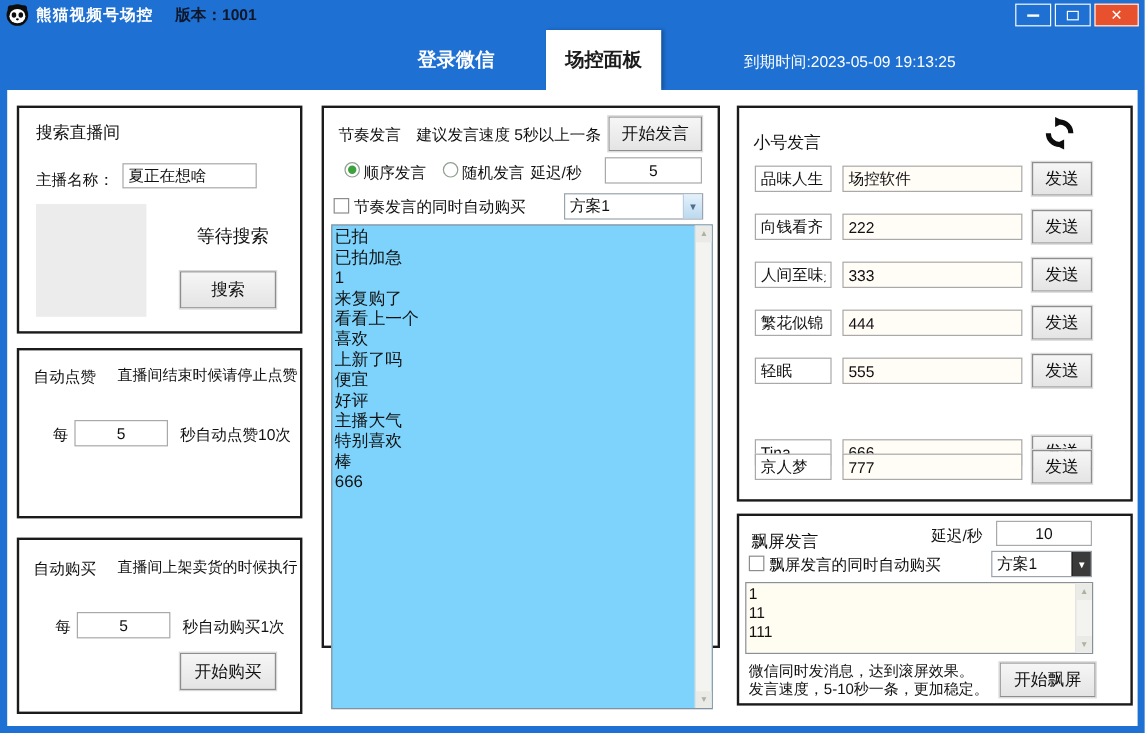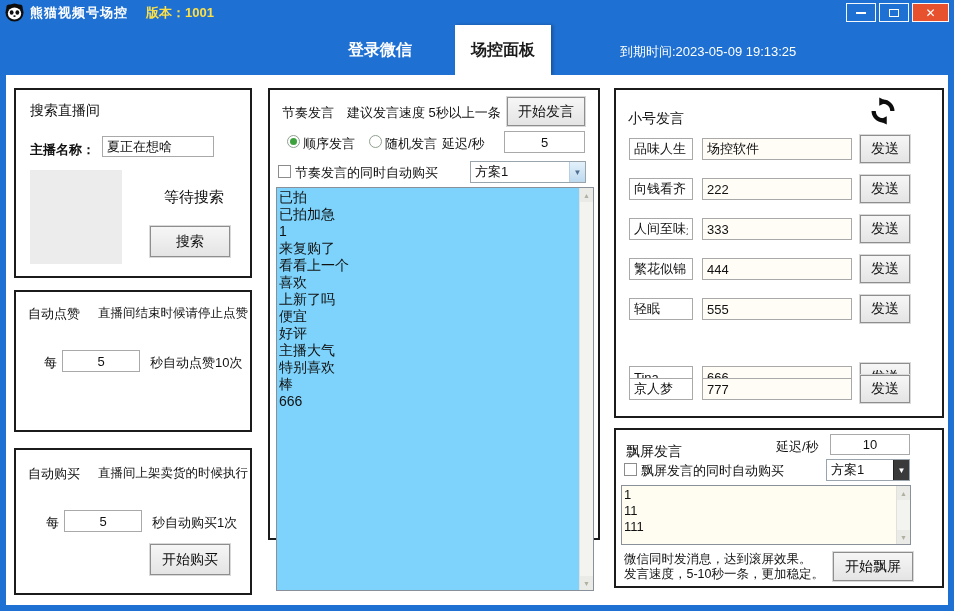--- a/index.html
+++ b/index.html
@@ -6,21 +6,21 @@
   html,body { width:954px; height:611px; }
   body {
     font-family:"Liberation Sans","DejaVu Sans",sans-serif;
     color:#111; background:#fff; position:relative; overflow:hidden;
   }
   #window { position:absolute; inset:0; background:#1e70d2; }
   
   #titlebar { position:absolute; left:0; top:0; right:0; height:25px; display:flex; align-items:center; }
   #app-icon { width:19px; height:19px; margin-left:5px; }
   .title-text { color:#fff; font-size:13px; font-weight:bold; margin-left:6px; letter-spacing:1px; }
-  .version-text { color:#fde047; font-size:13px; font-weight:bold; margin-left:18px; }
+  .version-text { color:#0f172a; font-size:13px; font-weight:bold; margin-left:18px; }
   .win-btns { position:absolute; right:5px; top:3px; display:flex; gap:3px; }
   .win-btn { width:30px; height:19px; border:1px solid rgba(255,255,255,.95); display:flex; align-items:center; justify-content:center; cursor:pointer; }
   .win-btn .bar { width:10px; height:2px; background:#fff; }
   .win-btn .sq { width:10px; height:8px; border:1px solid #fff; }
   .win-btn.close { width:37px; background:#e8512d; color:#fff; font-size:12px; font-weight:bold; }
   
   #tabbar { position:absolute; left:0; top:25px; right:0; height:50px; }
   .tab { position:absolute; top:0; height:50px; display:flex; align-items:center; justify-content:center; font-size:16px; font-weight:bold; cursor:pointer; }
   .tab.inactive { color:#fff; left:315px; width:130px; }
   .tab.active { color:#1b1b1b; background:#fff; left:455px; width:96px; box-shadow:2px 0 3px rgba(0,0,0,.25); }
@@ -94,21 +94,21 @@
     <div class="tab inactive">
         <span>登录微信</span>
       </div>
     <span id="expire">到期时间:2023-05-09 19:13:25</span>
   </div>
 
   <div id="content">
 
     <div class="panel" style="left:8px; top:13px; width:238px; height:190px;">
       <span class="lbl" style="left:14px; top:12px; font-size:14px;">搜索直播间</span>
-      <span class="lbl" style="left:14px; top:51px;font-weight:bold;">主播名称：</span>
+      <span class="lbl" style="left:14px; top:51px;">主播名称：</span>
       <input class="tinput" style="left: 86px; top: 46px; width: 112px; height: 21px;" value="夏正在想啥">
       <div class="grayimg" style="left:14px; top:80px; width:92px; height:94px;"></div>
       <span class="lbl" style="left:148px; top:98px; font-size:15px;">等待搜索</span>
       <button class="btn" style="left:134px; top:136px; width:80px; height:31px;">搜索</button>
     </div>
 
     <div class="panel" style="left:8px; top:215px; width:238px; height:142px;">
       <span class="lbl" style="left:12px; top:13px;">自动点赞</span>
       <span class="lbl" style="left:82px; top:13px; font-size:12.5px;">直播间结束时候请停止点赞</span>
       <span class="lbl" style="left:28px; top:62px;">每</span>

